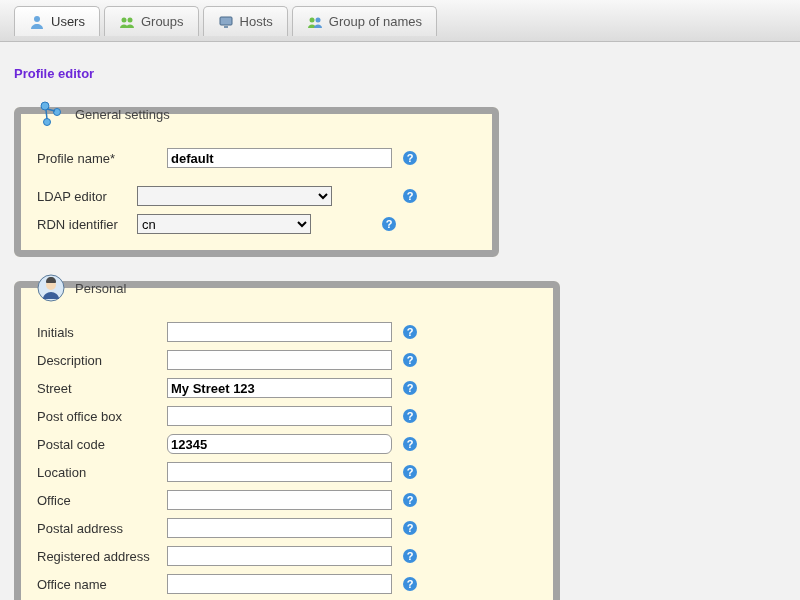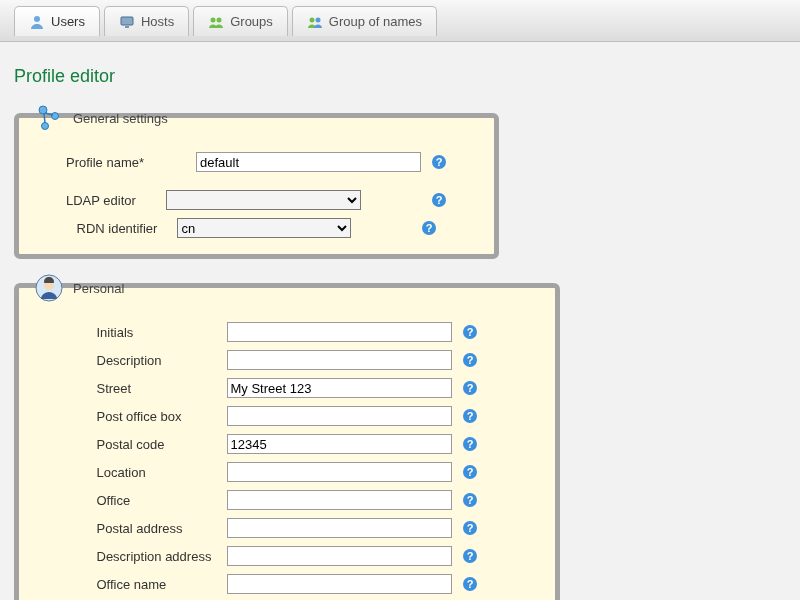--- a/index.html
+++ b/index.html
@@ -36,28 +36,28 @@
     font-size: 13px;
     height: 30px;
   }
   .tab.active {
     background: linear-gradient(#ffffff, #f0f0f0);
     color: #333;
   }
   .tab .icon { width:16px; height:16px; display:inline-flex; align-items:center; justify-content:center; }
   .content { padding: 10px 14px 0 14px; }
   h1.page-title {
-    font-size: 18px;
-    font-weight: normal;
+    font-size: 13px;
+    font-weight: bold;
     margin: 14px 0 26px 0;
-    color: #15803d;
+    color: #6d28d9;
   }
   fieldset.box {
     position: relative;
-    border: 5px solid #a3a3a3;
+    border: 7px solid #a3a3a3;
     border-radius: 6px;
     background: #fffae0;
     padding: 34px 16px 16px 16px;
     margin: 0 0 24px 0;
     width: 485px;
   }
   fieldset.box legend {
     position: absolute;
     top: -16px;
     left: 10px;
@@ -71,33 +71,33 @@
     color: #444;
   }
   fieldset.box legend .legend-icon-wrap {
     width: 32px; height: 32px;
     display:inline-flex; align-items:center; justify-content:center;
   }
   .row {
     display: flex;
     align-items: center;
     margin-bottom: 8px;
-    justify-content: center;
   }
   .row .label {
     width: 130px;
     flex: 0 0 130px;
     color: #333;
   }
   .row input[type=text] {
     border: 1px solid #9a9a9a;
     padding: 4px 3px;
     font-size: 13px;
     height: 20px;
     background: #fff;
+    font-weight: bold;
   }
   .row select {
     border: 1px solid #777;
     font-size: 13px;
     height: 20px;
     background: #f4f4f4;
   }
   .help {
     width:16px; height:16px;
     margin-left: 10px;
@@ -113,40 +113,40 @@
 
 <div class="tabbar">
   <div class="tab active">
     <span class="icon user-icon">
       <svg width="16" height="16" viewBox="0 0 16 16">
           <circle cx="8" cy="5" r="3" fill="#6aa9e0"></circle>
           <path d="M2 15c0-3 3-5 6-5s6 2 6 5" fill="#6aa9e0"></path>
         </svg>
     </span>
     <span>Users</span>
-  </div>
-  <div class="tab">
-    <span class="icon host-icon">
-      <svg width="16" height="16" viewBox="0 0 16 16">
-          <rect x="2" y="3" width="12" height="8" rx="1" fill="#8aa8c8" stroke="#4a6a8a"></rect>
-          <rect x="6" y="12" width="4" height="2" fill="#7a95b0"></rect>
-        </svg>
-    </span>
-    <span>Hosts</span>
   </div>
   <div class="tab">
     <span class="icon group-icon">
       <svg width="16" height="16" viewBox="0 0 16 16">
           <circle cx="5" cy="6" r="2.5" fill="#6fbf4a"></circle>
           <circle cx="11" cy="6" r="2.5" fill="#6fbf4a"></circle>
           <path d="M1 14c0-2 2-3.5 4-3.5s4 1.5 4 3.5" fill="#6fbf4a"></path>
           <path d="M7 14c0-2 2-3.5 4-3.5s4 1.5 4 3.5" fill="#6fbf4a"></path>
         </svg>
     </span>
     <span>Groups</span>
+  </div>
+  <div class="tab">
+    <span class="icon host-icon">
+      <svg width="16" height="16" viewBox="0 0 16 16">
+          <rect x="2" y="3" width="12" height="8" rx="1" fill="#8aa8c8" stroke="#4a6a8a"></rect>
+          <rect x="6" y="12" width="4" height="2" fill="#7a95b0"></rect>
+        </svg>
+    </span>
+    <span>Hosts</span>
   </div>
   <div class="tab">
     <span class="icon names-icon">
       <svg width="16" height="16" viewBox="0 0 16 16">
           <circle cx="5" cy="6" r="2.5" fill="#6fbf4a"></circle>
           <circle cx="11" cy="6" r="2.5" fill="#5a9ad8"></circle>
           <path d="M1 14c0-2 2-3.5 4-3.5s4 1.5 4 3.5" fill="#6fbf4a"></path>
           <path d="M7 14c0-2 2-3.5 4-3.5s4 1.5 4 3.5" fill="#5a9ad8"></path>
         </svg>
     </span>
@@ -261,21 +261,21 @@
       <input type="text" style="width: 225px;" value="">
       <span class="help">
           <svg width="16" height="16" viewBox="0 0 16 16">
             <circle cx="8" cy="8" r="7" fill="#3b8fdd"></circle>
             <text x="8" y="12" text-anchor="middle" font-size="11" font-weight="bold" fill="#fff">?</text>
           </svg>
         </span>
     </div>
     <div class="row">
       <span class="label">Postal code</span>
-      <input type="text" style="width: 225px;" value="12345">
+      <input type="text" style="width: 225px; border-radius: 6px;" value="12345">
       <span class="help">
           <svg width="16" height="16" viewBox="0 0 16 16">
             <circle cx="8" cy="8" r="7" fill="#3b8fdd"></circle>
             <text x="8" y="12" text-anchor="middle" font-size="11" font-weight="bold" fill="#fff">?</text>
           </svg>
         </span>
     </div>
     <div class="row">
       <span class="label">Location</span>
       <input type="text" style="width: 225px;" value="">
@@ -300,21 +300,21 @@
       <span class="label">Postal address</span>
       <input type="text" style="width: 225px;" value="">
       <span class="help">
           <svg width="16" height="16" viewBox="0 0 16 16">
             <circle cx="8" cy="8" r="7" fill="#3b8fdd"></circle>
             <text x="8" y="12" text-anchor="middle" font-size="11" font-weight="bold" fill="#fff">?</text>
           </svg>
         </span>
     </div>
     <div class="row">
-      <span class="label">Description address</span>
+      <span class="label">Registered address</span>
       <input type="text" style="width: 225px;" value="">
       <span class="help">
           <svg width="16" height="16" viewBox="0 0 16 16">
             <circle cx="8" cy="8" r="7" fill="#3b8fdd"></circle>
             <text x="8" y="12" text-anchor="middle" font-size="11" font-weight="bold" fill="#fff">?</text>
           </svg>
         </span>
     </div>
     <div class="row" style="margin-bottom:0">
       <span class="label">Office name</span>

